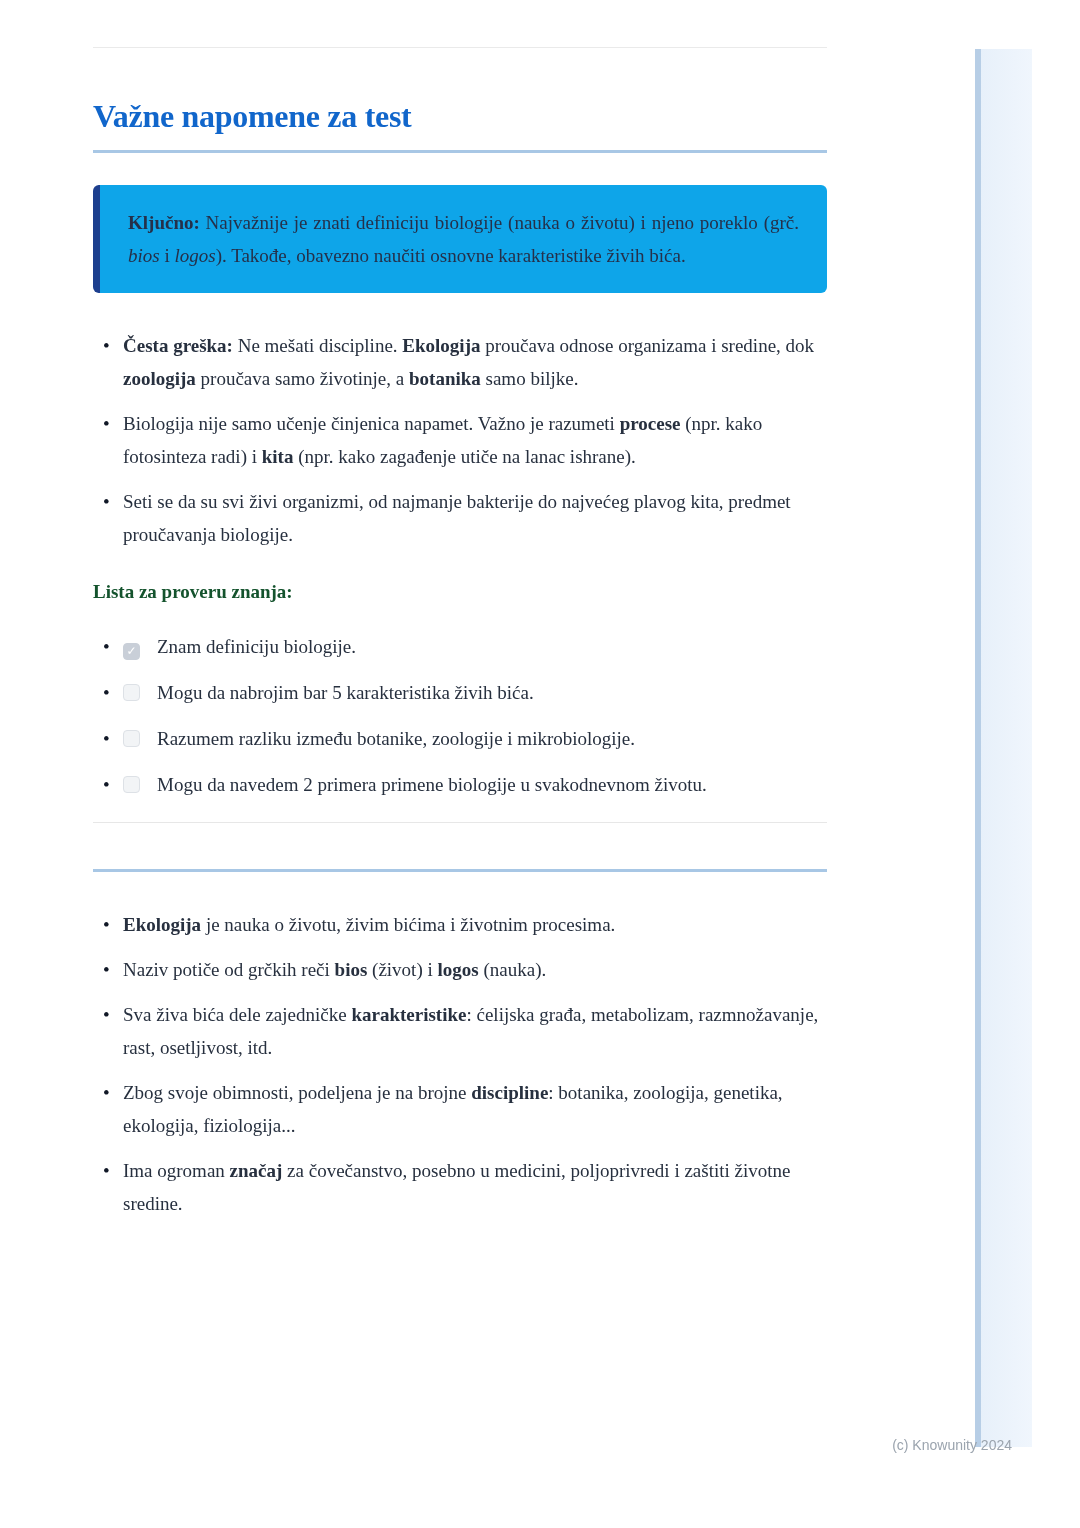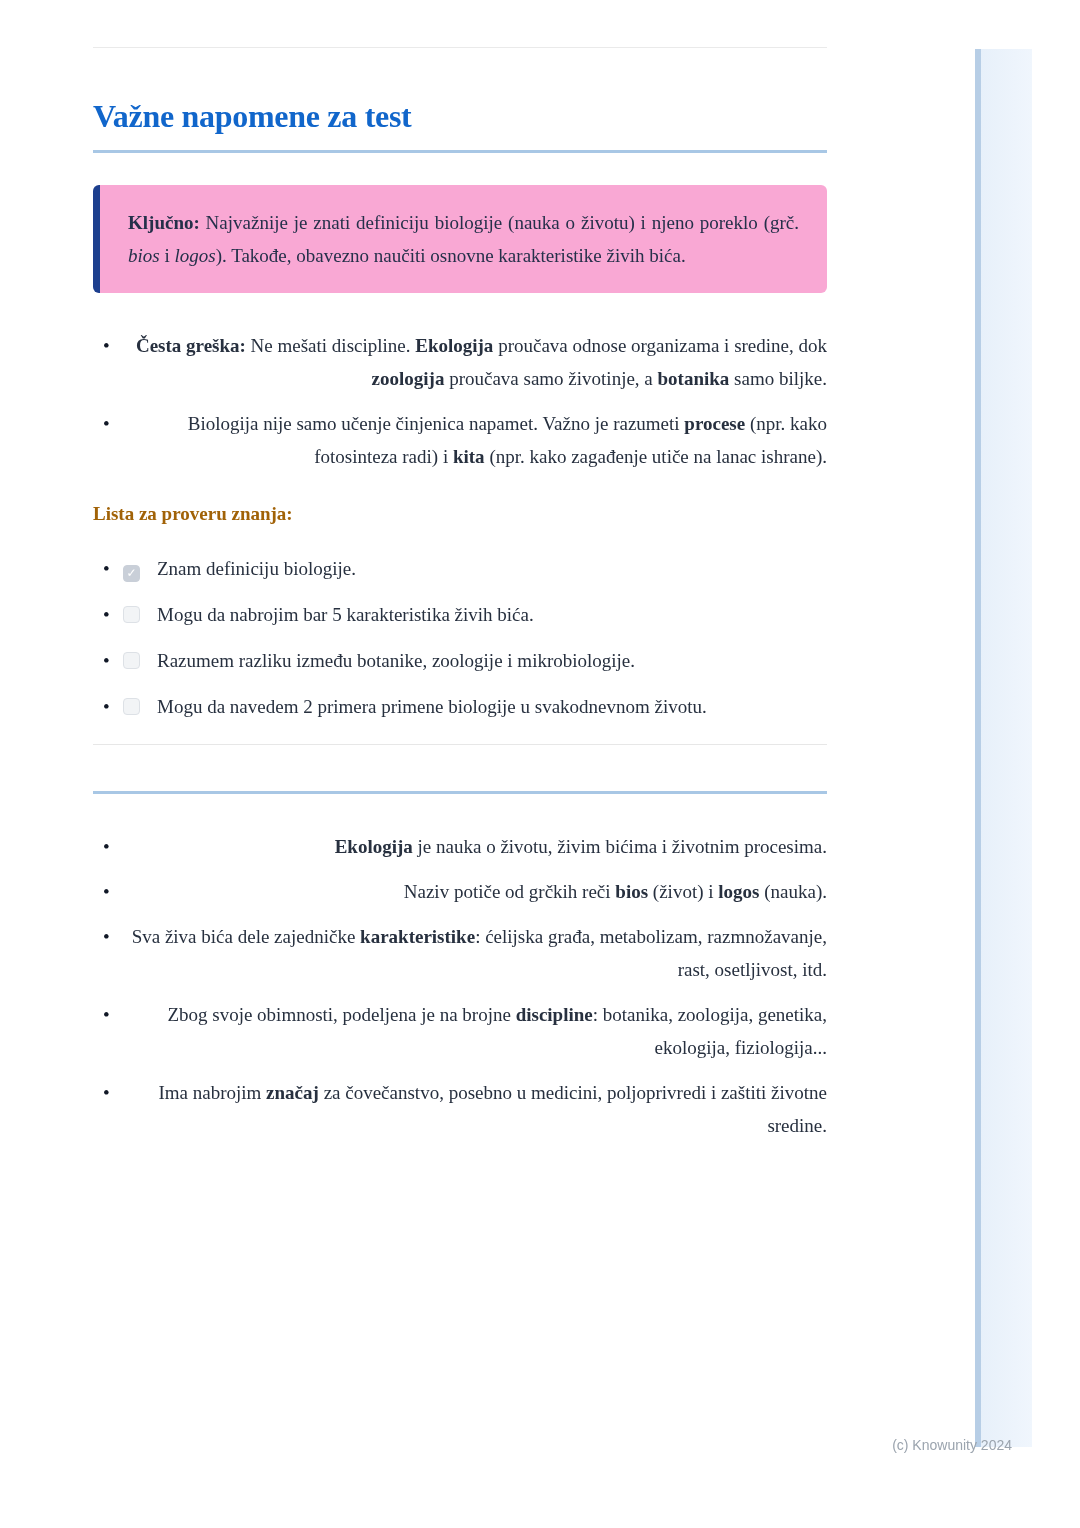--- a/index.html
+++ b/index.html
@@ -19,40 +19,40 @@
     position:absolute;left:93px;top:0;width:734px;font-family:Liberation Serif, serif;
   }
   .section-heading{
     margin:0;font-size:32px;line-height:40px;font-weight:700;color:#1166cb;
     letter-spacing:-0.3px;
   }
   .h1-block{padding-top:96px;}
   .h2-block{margin-top:46px;}
   .heading-underline{margin-top:14px;height:3px;background:#a8c7e5;width:100%;}
   .callout{
-    margin-top:32px;background:#f9a8d4;border-left:7px solid #1d3f8e;border-radius:6px;
+    margin-top:32px;background:#0ea5e9;border-left:7px solid #1d3f8e;border-radius:6px;
     padding:21px 28px;box-sizing:border-box;
   }
   .callout-text{
     font-size:19px;line-height:33px;text-align:justify;color:#25304a;
   }
   ul.bullets{
-    list-style:none;margin:36px 0 0 0;padding:0;text-align:right;
+    list-style:none;margin:36px 0 0 0;padding:0;
   }
   ul.bullets li{
     position:relative;padding-left:30px;margin-bottom:12px;
     font-size:19px;line-height:33px;color:#27303f;
   }
   ul.bullets li::before{
     content:"\2022";position:absolute;left:10px;top:0;color:#111827;font-size:19px;
   }
   .b{font-weight:700;}
   .i{font-style:italic;}
   .checklist-heading{
-    margin:24px 0 0 0;font-size:19px;line-height:33px;font-weight:700;color:#a16207;
+    margin:24px 0 0 0;font-size:19px;line-height:33px;font-weight:700;color:#14532d;
   }
   ul.checklist{
     list-style:none;margin:22px 0 0 0;padding:0;
   }
   ul.checklist li{
     position:relative;padding-left:30px;margin-bottom:13px;
     font-size:19px;line-height:33px;color:#27303f;
   }
   ul.checklist li::before{
     content:"\2022";position:absolute;left:10px;top:0;color:#111827;font-size:19px;
@@ -81,20 +81,21 @@
     <div class="heading-underline"></div>
   </div>
 
   <div class="callout">
     <div class="callout-text"><span class="b">Ključno:</span><span> Najvažnije je znati definiciju biologije (nauka o životu) i njeno poreklo (grč. </span><span class="i">bios</span><span> i </span><span class="i">logos</span><span>). Takođe, obavezno naučiti osnovne karakteristike živih bića.</span></div>
   </div>
 
   <ul class="bullets">
       <li><span class="b">Česta greška:</span><span> Ne mešati discipline. </span><span class="b">Ekologija</span><span> proučava odnose organizama i sredine, dok </span><span class="b">zoologija</span><span> proučava samo životinje, a </span><span class="b">botanika</span><span> samo biljke.</span></li>
       <li><span>Biologija nije samo učenje činjenica napamet. Važno je razumeti </span><span class="b">procese</span><span> (npr. kako fotosinteza radi) i </span><span class="b">kita</span><span> (npr. kako zagađenje utiče na lanac ishrane).</span></li>
+      <li><span>Seti se da su svi živi organizmi, od najmanje bakterije do najvećeg plavog kita, predmet proučavanja biologije.</span></li>
     </ul>
 
   <p class="checklist-heading">Lista za proveru znanja:</p>
 
   <ul class="checklist">
       <li><span class="checkbox checked">✓</span><span>Znam definiciju biologije.</span></li>
       <li><span class="checkbox"></span><span>Mogu da nabrojim bar 5 karakteristika živih bića.</span></li>
       <li><span class="checkbox"></span><span>Razumem razliku između botanike, zoologije i mikrobiologije.</span></li>
       <li><span class="checkbox"></span><span>Mogu da navedem 2 primera primene biologije u svakodnevnom životu.</span></li>
     </ul>
@@ -103,18 +104,18 @@
 
   <div class="h2-block">
     <div class="heading-underline"></div>
   </div>
 
   <ul class="bullets">
       <li><span class="b">Ekologija</span><span> je nauka o životu, živim bićima i životnim procesima.</span></li>
       <li><span>Naziv potiče od grčkih reči </span><span class="b">bios</span><span> (život) i </span><span class="b">logos</span><span> (nauka).</span></li>
       <li><span>Sva živa bića dele zajedničke </span><span class="b">karakteristike</span><span>: ćelijska građa, metabolizam, razmnožavanje, rast, osetljivost, itd.</span></li>
       <li><span>Zbog svoje obimnosti, podeljena je na brojne </span><span class="b">discipline</span><span>: botanika, zoologija, genetika, ekologija, fiziologija...</span></li>
-      <li><span>Ima nabrojim </span><span class="b">značaj</span><span> za čovečanstvo, posebno u medicini, poljoprivredi i zaštiti životne sredine.</span></li>
+      <li><span>Ima ogroman </span><span class="b">značaj</span><span> za čovečanstvo, posebno u medicini, poljoprivredi i zaštiti životne sredine.</span></li>
     </ul>
 
 </div>
 
 <div class="footer-copyright">(c) Knowunity 2024</div>
 
 </body></html>

